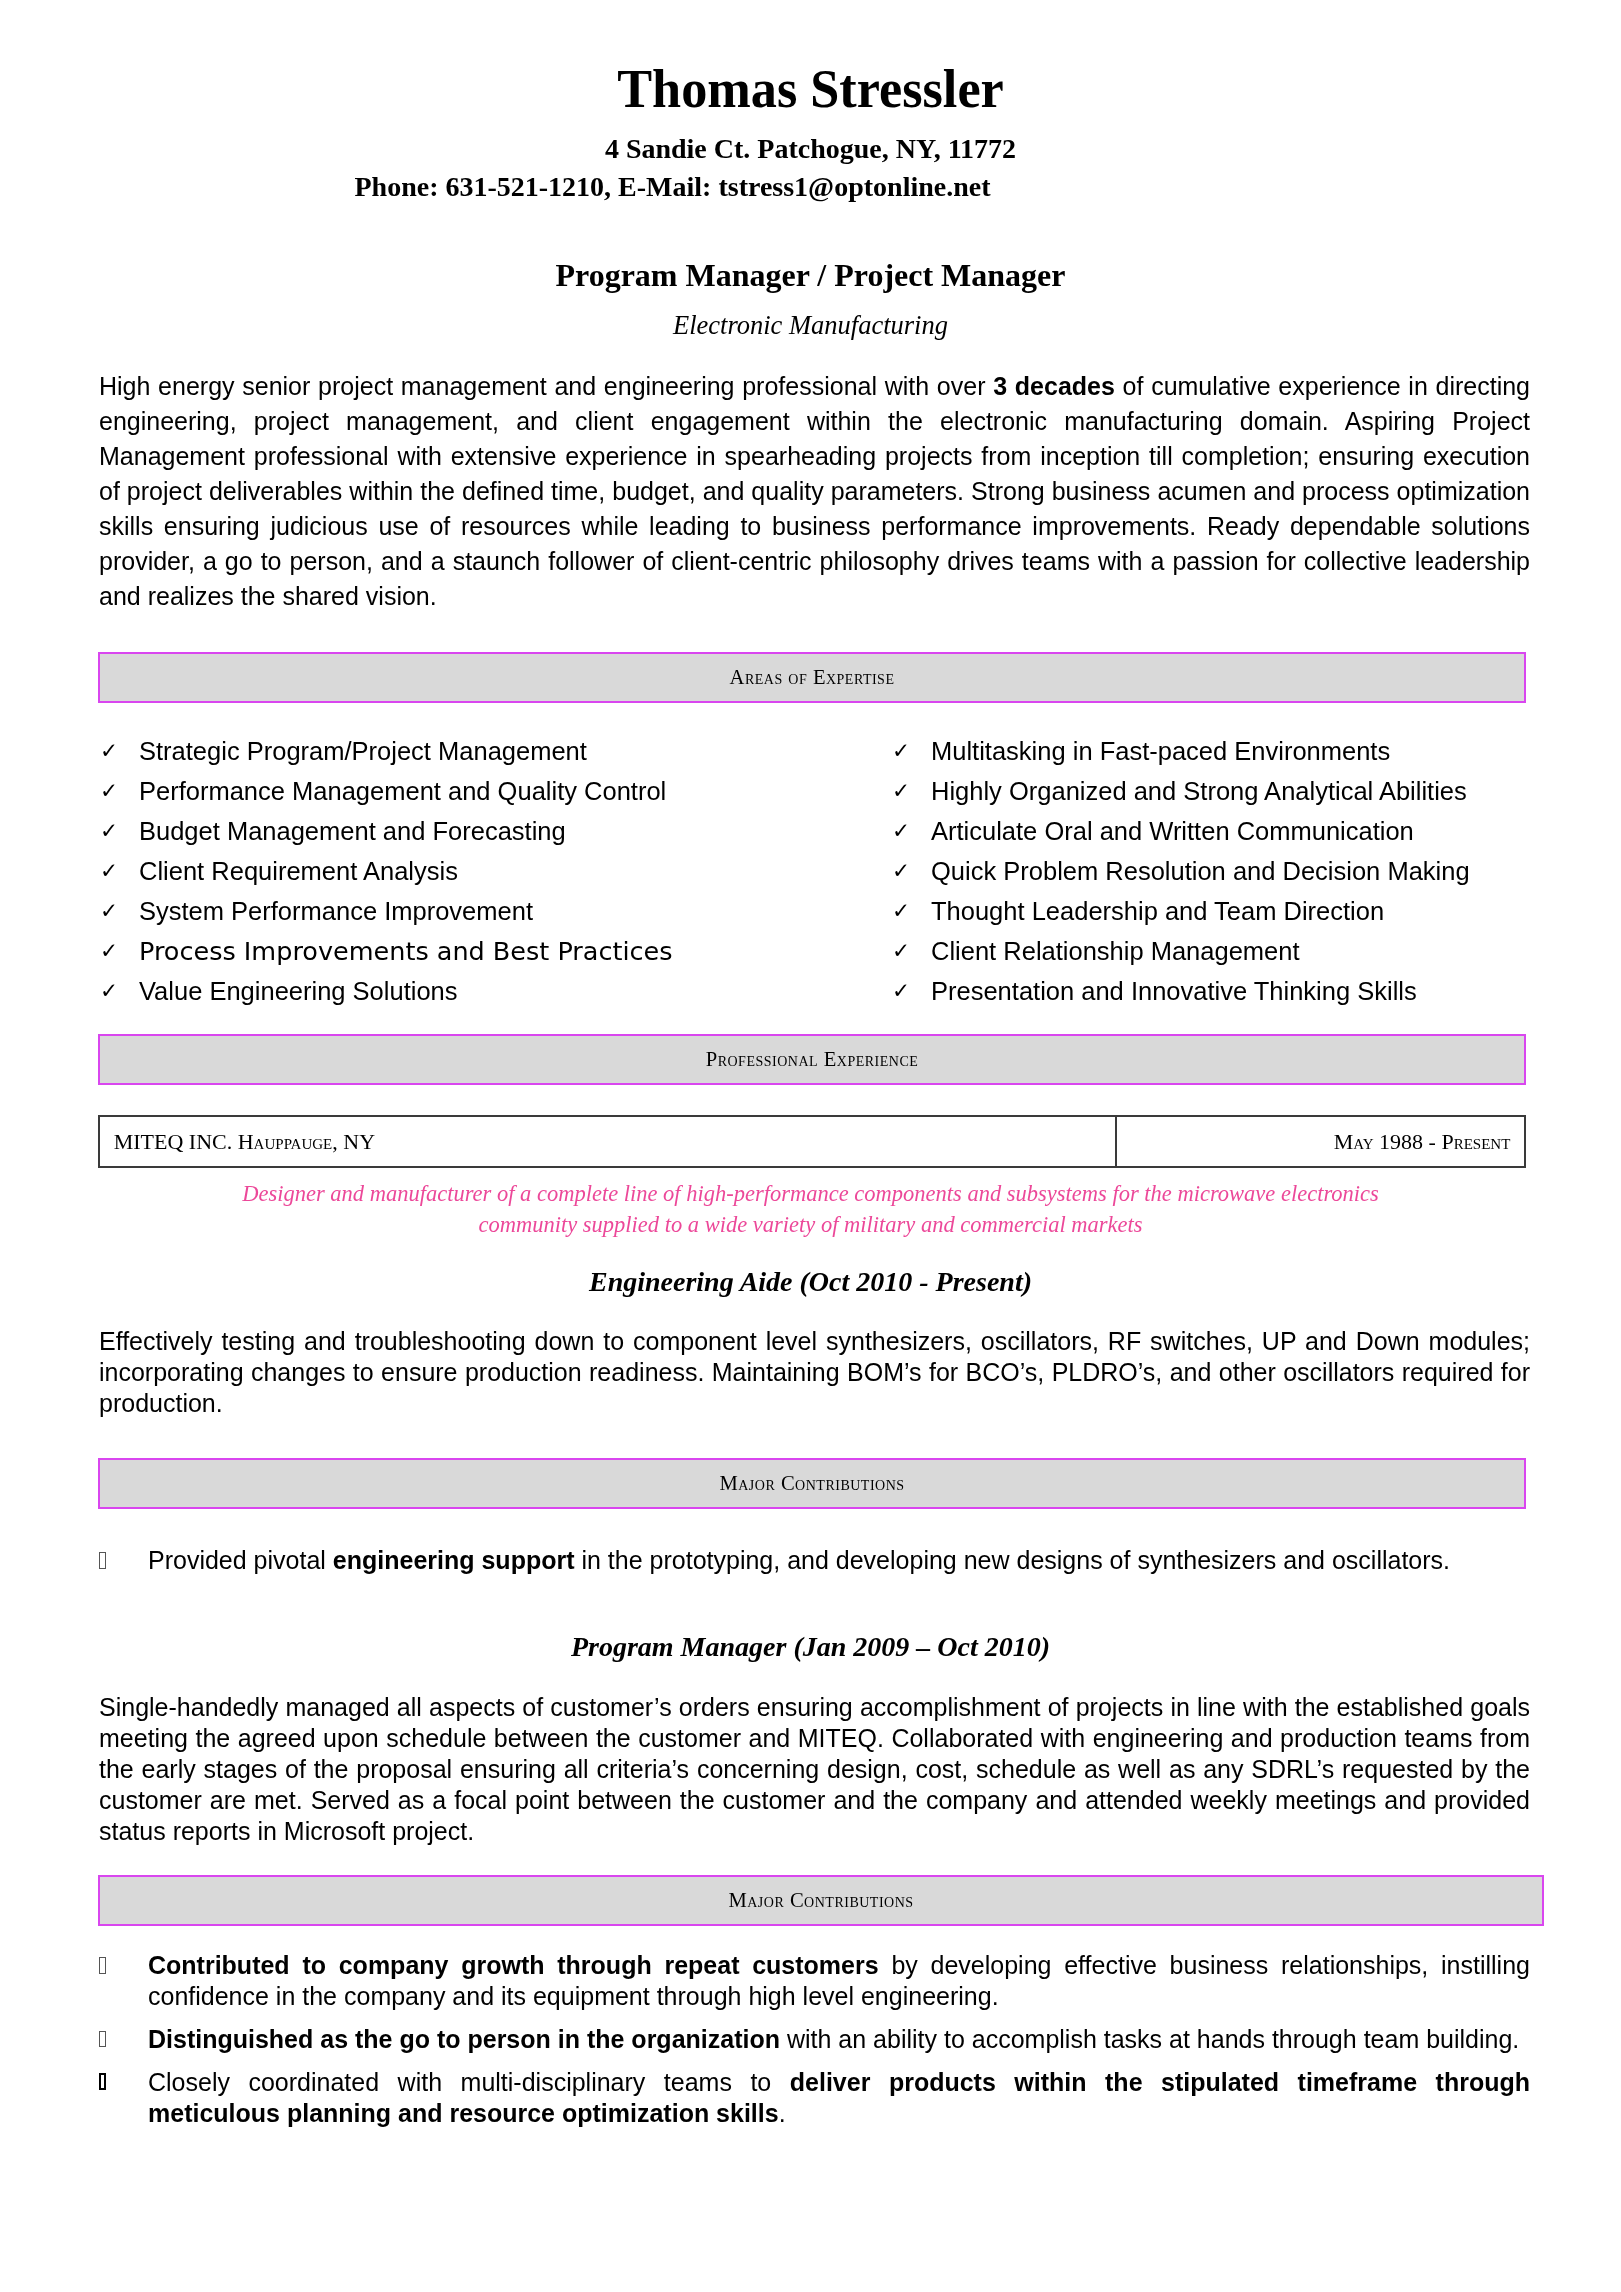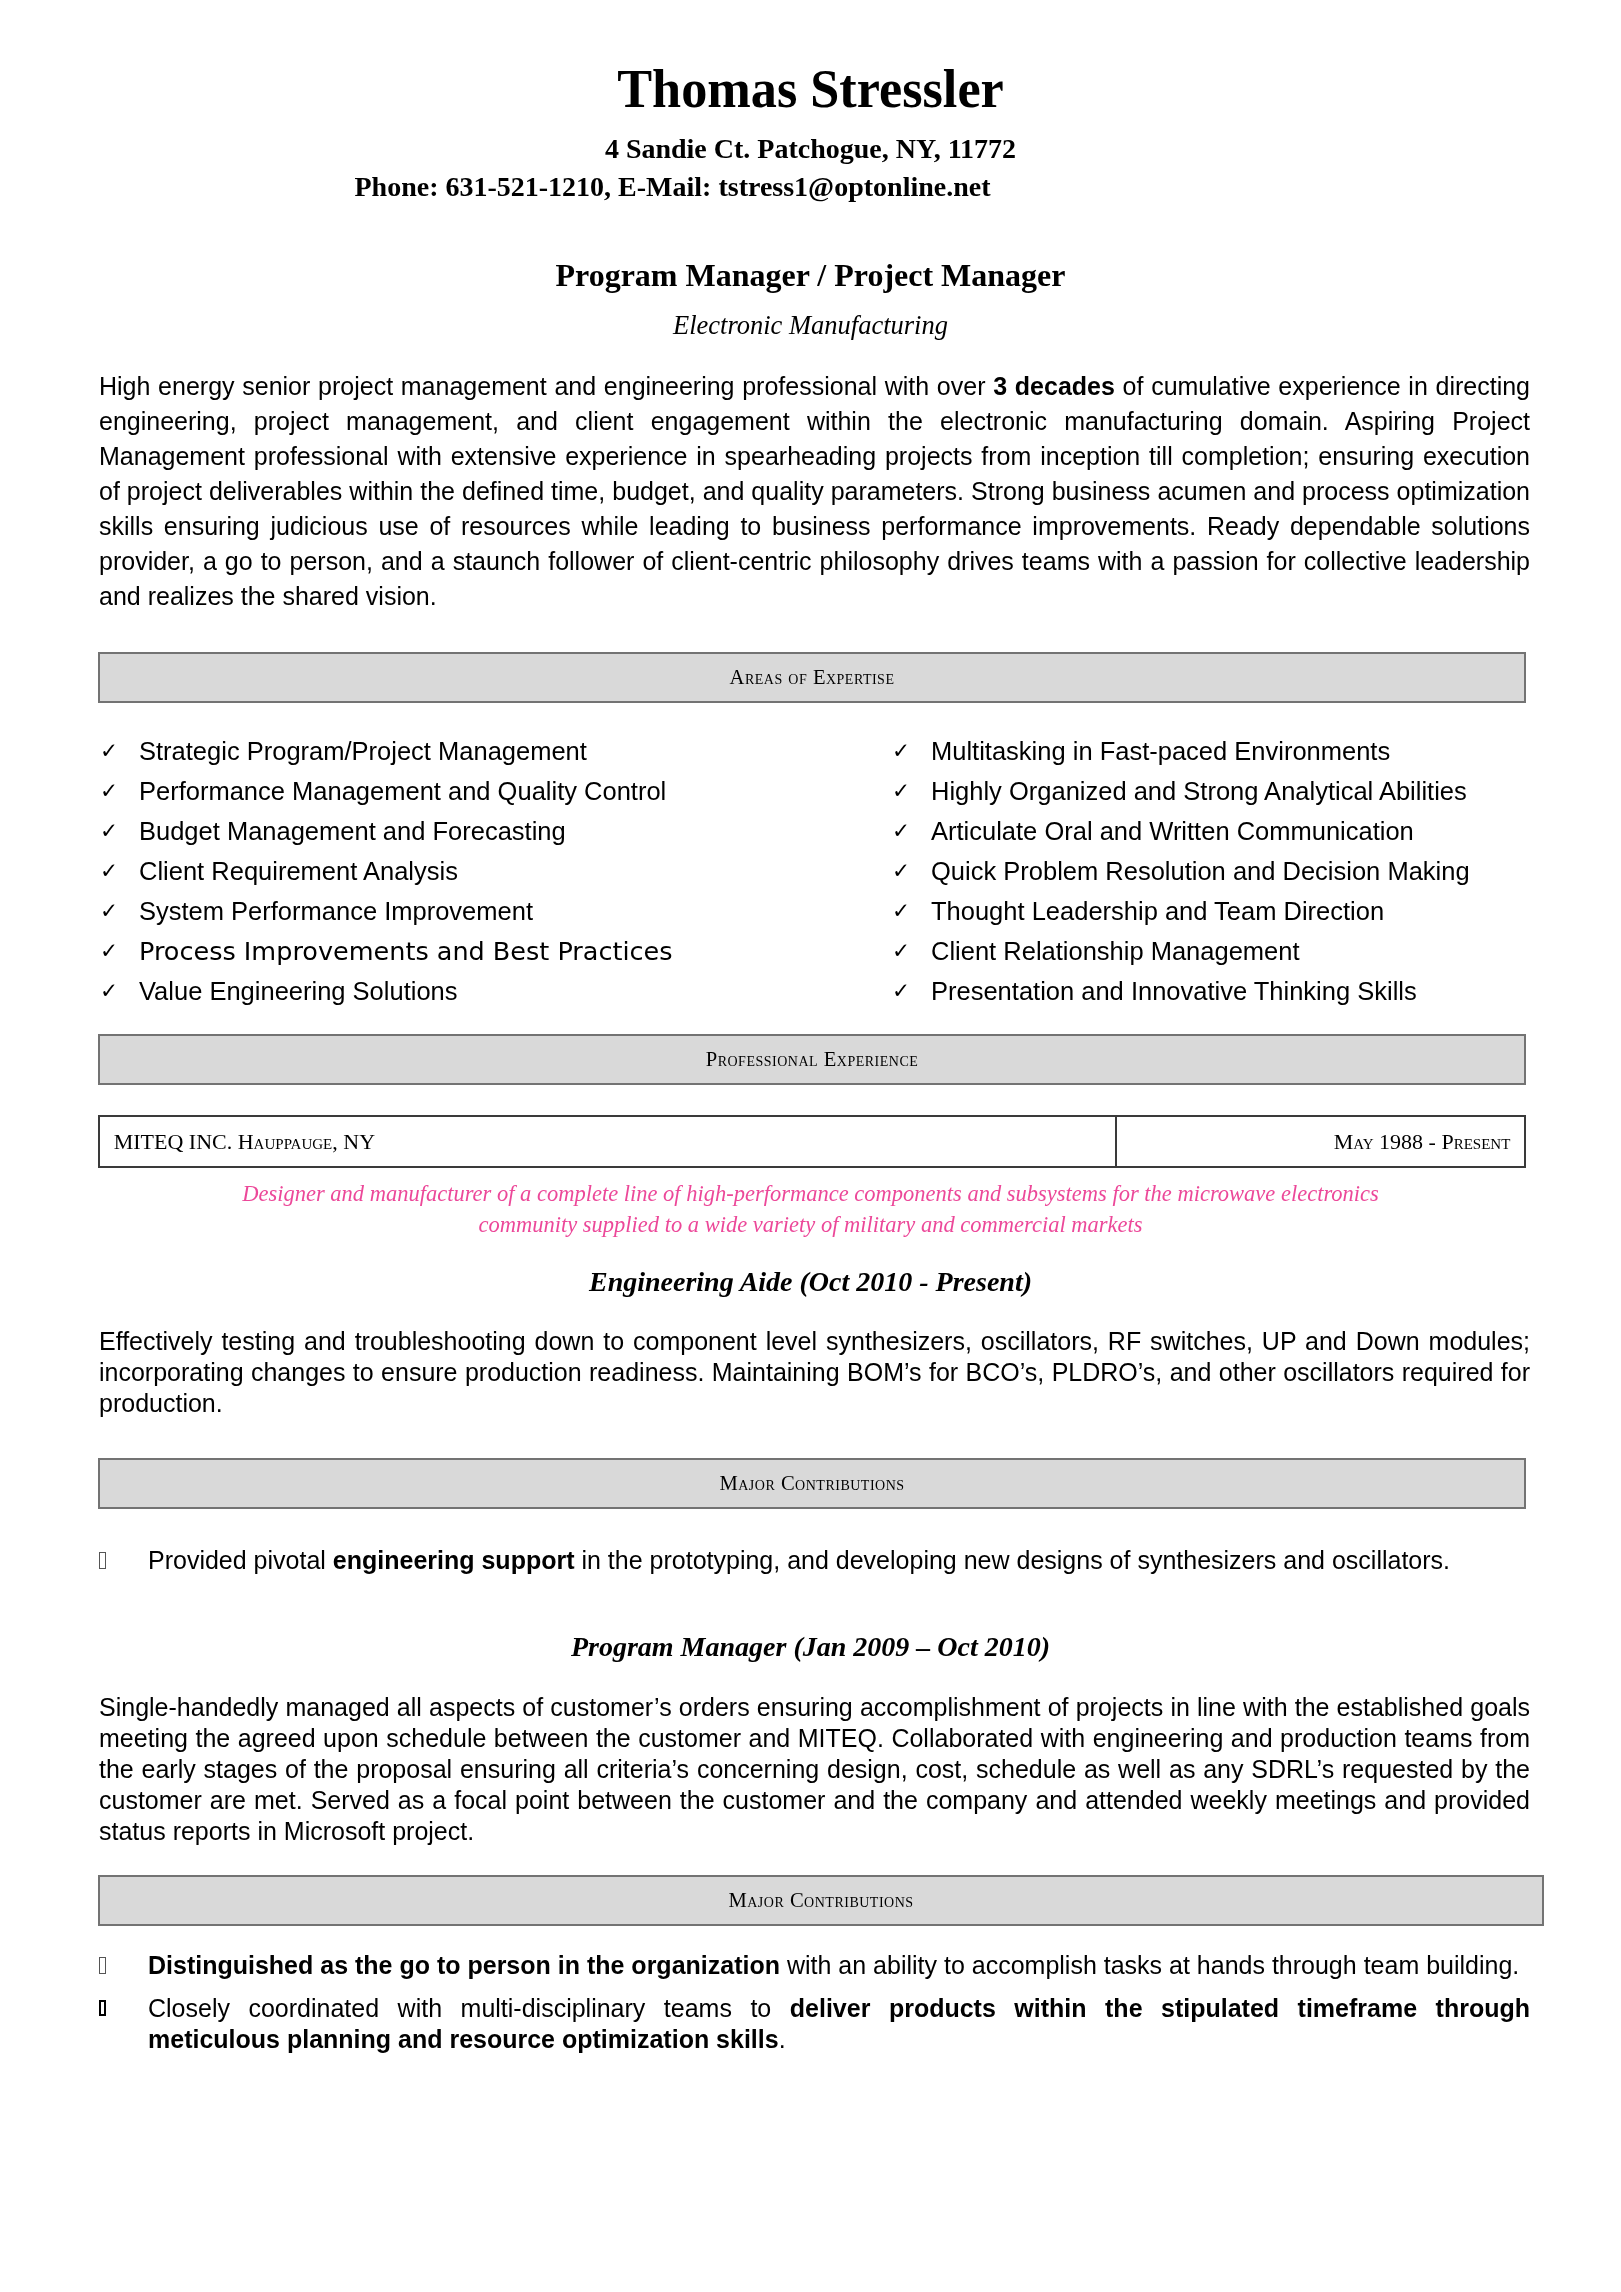--- a/index.html
+++ b/index.html
@@ -10,21 +10,21 @@
     .sans { font-family: "Liberation Sans", "DejaVu Sans", sans-serif; }
 
     .name { position: absolute; left: 0; width: 1621px; top: 61px; text-align: center; font-size: 55px; font-weight: bold; letter-spacing: 0px; line-height: 1; transform: scaleX(0.95); }
     .addr { position: absolute; left: 0; width: 1621px; top: 135px; text-align: center; font-size: 28px; font-weight: bold; line-height: 1; }
     .contact { position: absolute; left: 0; width: 1345px; top: 173px; text-align: center; font-size: 28px; font-weight: bold; line-height: 1; }
     .headline { position: absolute; left: 0; width: 1621px; top: 259px; text-align: center; font-size: 32px; font-weight: bold; line-height: 1; }
     .subheadline { position: absolute; left: 0; width: 1621px; top: 312px; text-align: center; font-size: 26.5px; font-style: italic; line-height: 1; }
 
     .summary { position: absolute; left: 99px; width: 1431px; top: 369px; font-size: 25px; line-height: 35px; text-align: justify; text-align-last: left; }
 
-    .section-box { position: absolute; left: 98px; width: 1428px; height: 51px; background: #d9d9d9; border: 2px solid #737373; box-sizing: border-box; display: flex; align-items: center; justify-content: center; }
+    .section-box { position: absolute; left: 98px; width: 1428px; height: 51px; background: #d9d9d9; border: 2px solid #d946ef; box-sizing: border-box; display: flex; align-items: center; justify-content: center; }
     .section-box .title { font-family: "Liberation Serif", "DejaVu Serif", serif; font-size: 20.6px; font-variant: small-caps; font-weight: normal; letter-spacing: 0.5px; }
 
     .exp-col { position: absolute; top: 731px; list-style: none; margin: 0; padding: 0; }
     .exp-col li { height: 40px; font-size: 25.5px; line-height: 40px; white-space: nowrap; position: relative; padding-left: 39px; }
     .exp-col li .check { position: absolute; left: 0; top: 0; font-size: 21.6px; font-family: "DejaVu Sans", sans-serif; }
     .exp-col li .alt { font-family: "DejaVu Sans", sans-serif; font-size: 25.5px; }
 
     .company-row { position: absolute; left: 98px; width: 1428px; top: 1115px; height: 53px; border: 2px solid #3a3a3a; box-sizing: border-box; display: flex; }
     .company-row .left { flex: 0 0 1017px; border-right: 2px solid #3a3a3a; display: flex; align-items: center; padding-left: 13.7px; box-sizing: border-box; }
     .company-row .right { flex: 1; display: flex; align-items: center; justify-content: flex-end; padding-right: 13.7px; box-sizing: border-box; }
@@ -109,18 +109,19 @@
   </ul>
 
   <div class="role-title" style="top:1633px;">Program Manager (Jan 2009 – Oct 2010)</div>
   <div class="para sans" style="top:1692px;">Single-handedly managed all aspects of customer’s orders ensuring accomplishment of projects in line with the established goals meeting the agreed upon schedule between the customer and MITEQ. Collaborated with engineering and production teams from the early stages of the proposal ensuring all criteria’s concerning design, cost, schedule as well as any SDRL’s requested by the customer are met. Served as a focal point between the customer and the company and attended weekly meetings and provided status reports in Microsoft project.</div>
 
   <div class="section-box" style="top:1875px; width:1446px;">
     <span class="title">Major Contributions</span>
   </div>
 
   <ul class="contrib sans" style="top:1950px;">
+    <li><span class="bullet"></span><span></span><b>Contributed to company growth through repeat customers</b><span> by developing effective business relationships, instilling confidence in the company and its equipment through high level engineering.</span></li>
     <li><span class="bullet"></span><span></span><b>Distinguished as the go to person in the organization</b><span> with an ability to accomplish tasks at hands through team building.</span></li>
     <li><span class="bullet dark"></span><span>Closely coordinated with multi-disciplinary teams to </span><b>deliver products within the stipulated timeframe through meticulous planning and resource optimization skills</b><span>.</span></li>
   </ul>
 
 </div>
 
 
 </body></html>

